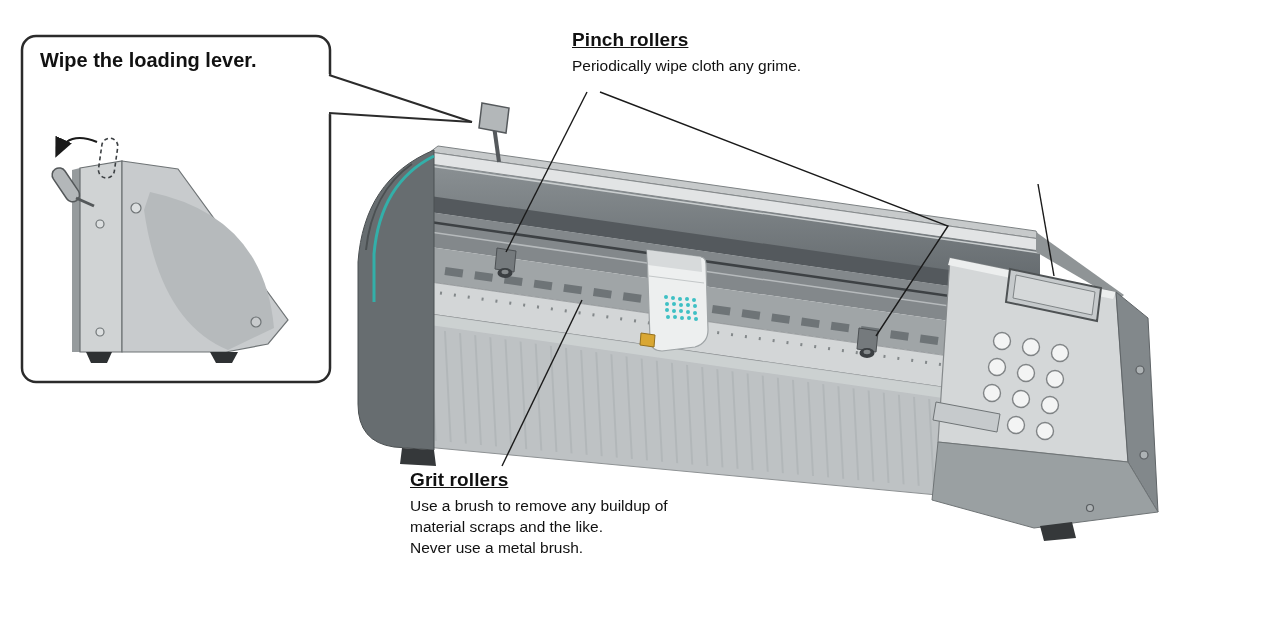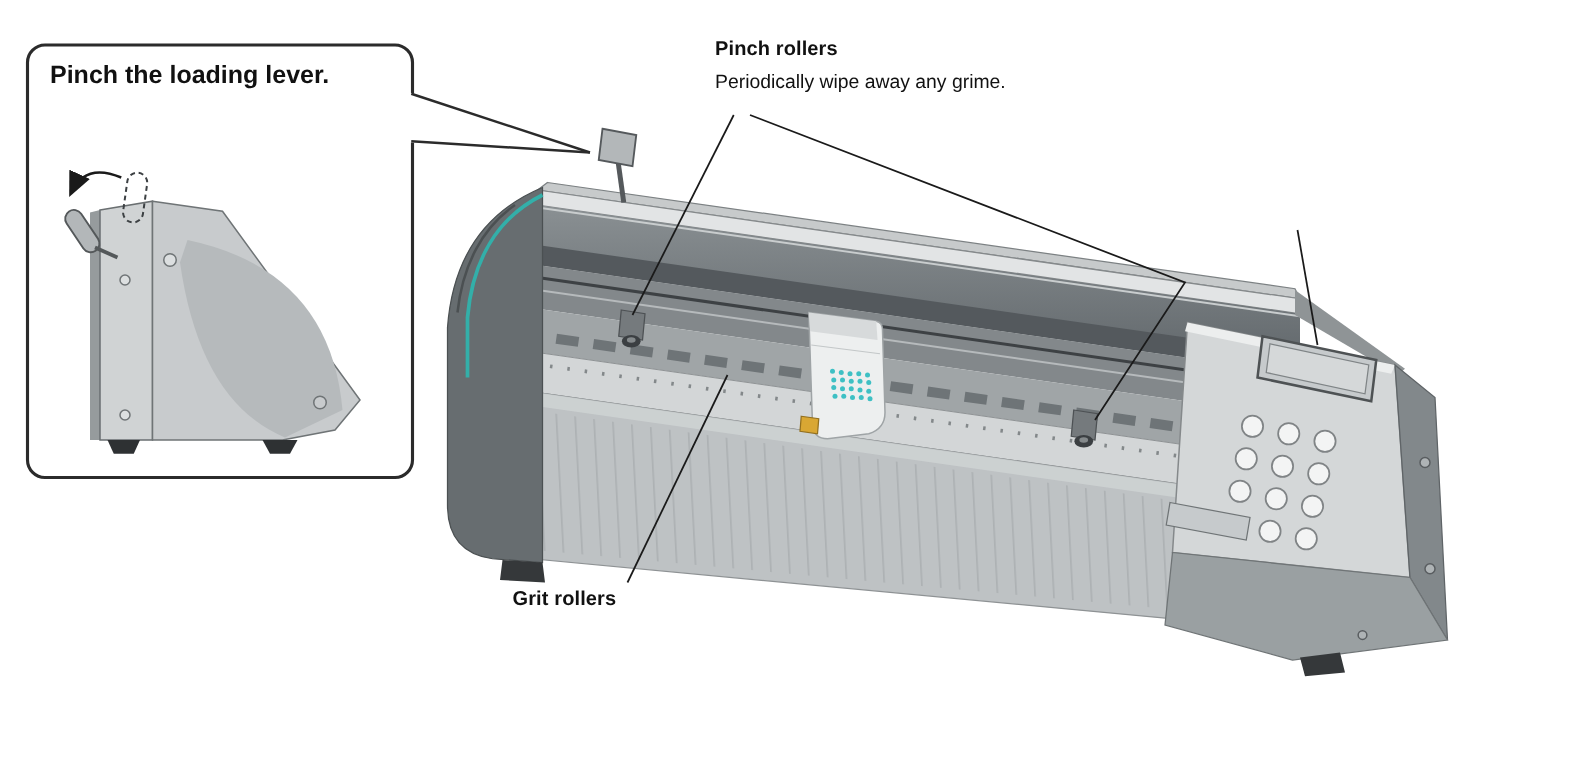--- a/index.html
+++ b/index.html
@@ -19,24 +19,25 @@
   .art {
     position: absolute;
     left: 0;
     top: 0;
   }
   .label {
     position: absolute;
     pointer-events: none;
   }
   .label-title {
-    font-size: 16px;
+    font-size: 19px;
     font-weight: 700;
     line-height: 24px;
     letter-spacing: 0.1px;
+    text-decoration: underline;
   }
   .label-desc {
     font-size: 15.5px;
     font-weight: 400;
     line-height: 21px;
     margin-top: 3px;
     white-space: pre-wrap;
   }
   .callout-title {
     position: absolute;
@@ -211,27 +212,30 @@
     </g>
 
     <g stroke="#1a1a1a" stroke-width="1.4" fill="none">
       <line x1="587" y1="92" x2="506" y2="252"></line>
       <polyline points="600,92 948,226 876,336"></polyline>
       <line x1="1038" y1="184" x2="1054" y2="276"></line>
       <line x1="502" y1="466" x2="582" y2="300"></line>
     </g>
   </svg>
 
-  <div class="callout-title">Pinch the loading lever.</div>
+  <div class="callout-title">Wipe the loading lever.</div>
 
   <div class="label" style="left:572px; top:28px; width:330px;">
     <div class="label-title">Pinch rollers</div>
-    <div class="label-desc">Periodically wipe away any grime.</div>
+    <div class="label-desc">Periodically wipe cloth any grime.</div>
   </div>
 
   <div class="label" style="left:982px; top:104px; width:230px;">
   </div>
 
   <div class="label" style="left:410px; top:468px; width:330px;">
     <div class="label-title">Grit rollers</div>
+    <div class="label-desc">Use a brush to remove any buildup of
+material scraps and the like.
+Never use a metal brush.</div>
   </div>
 
 </div>
 
 </body></html>

